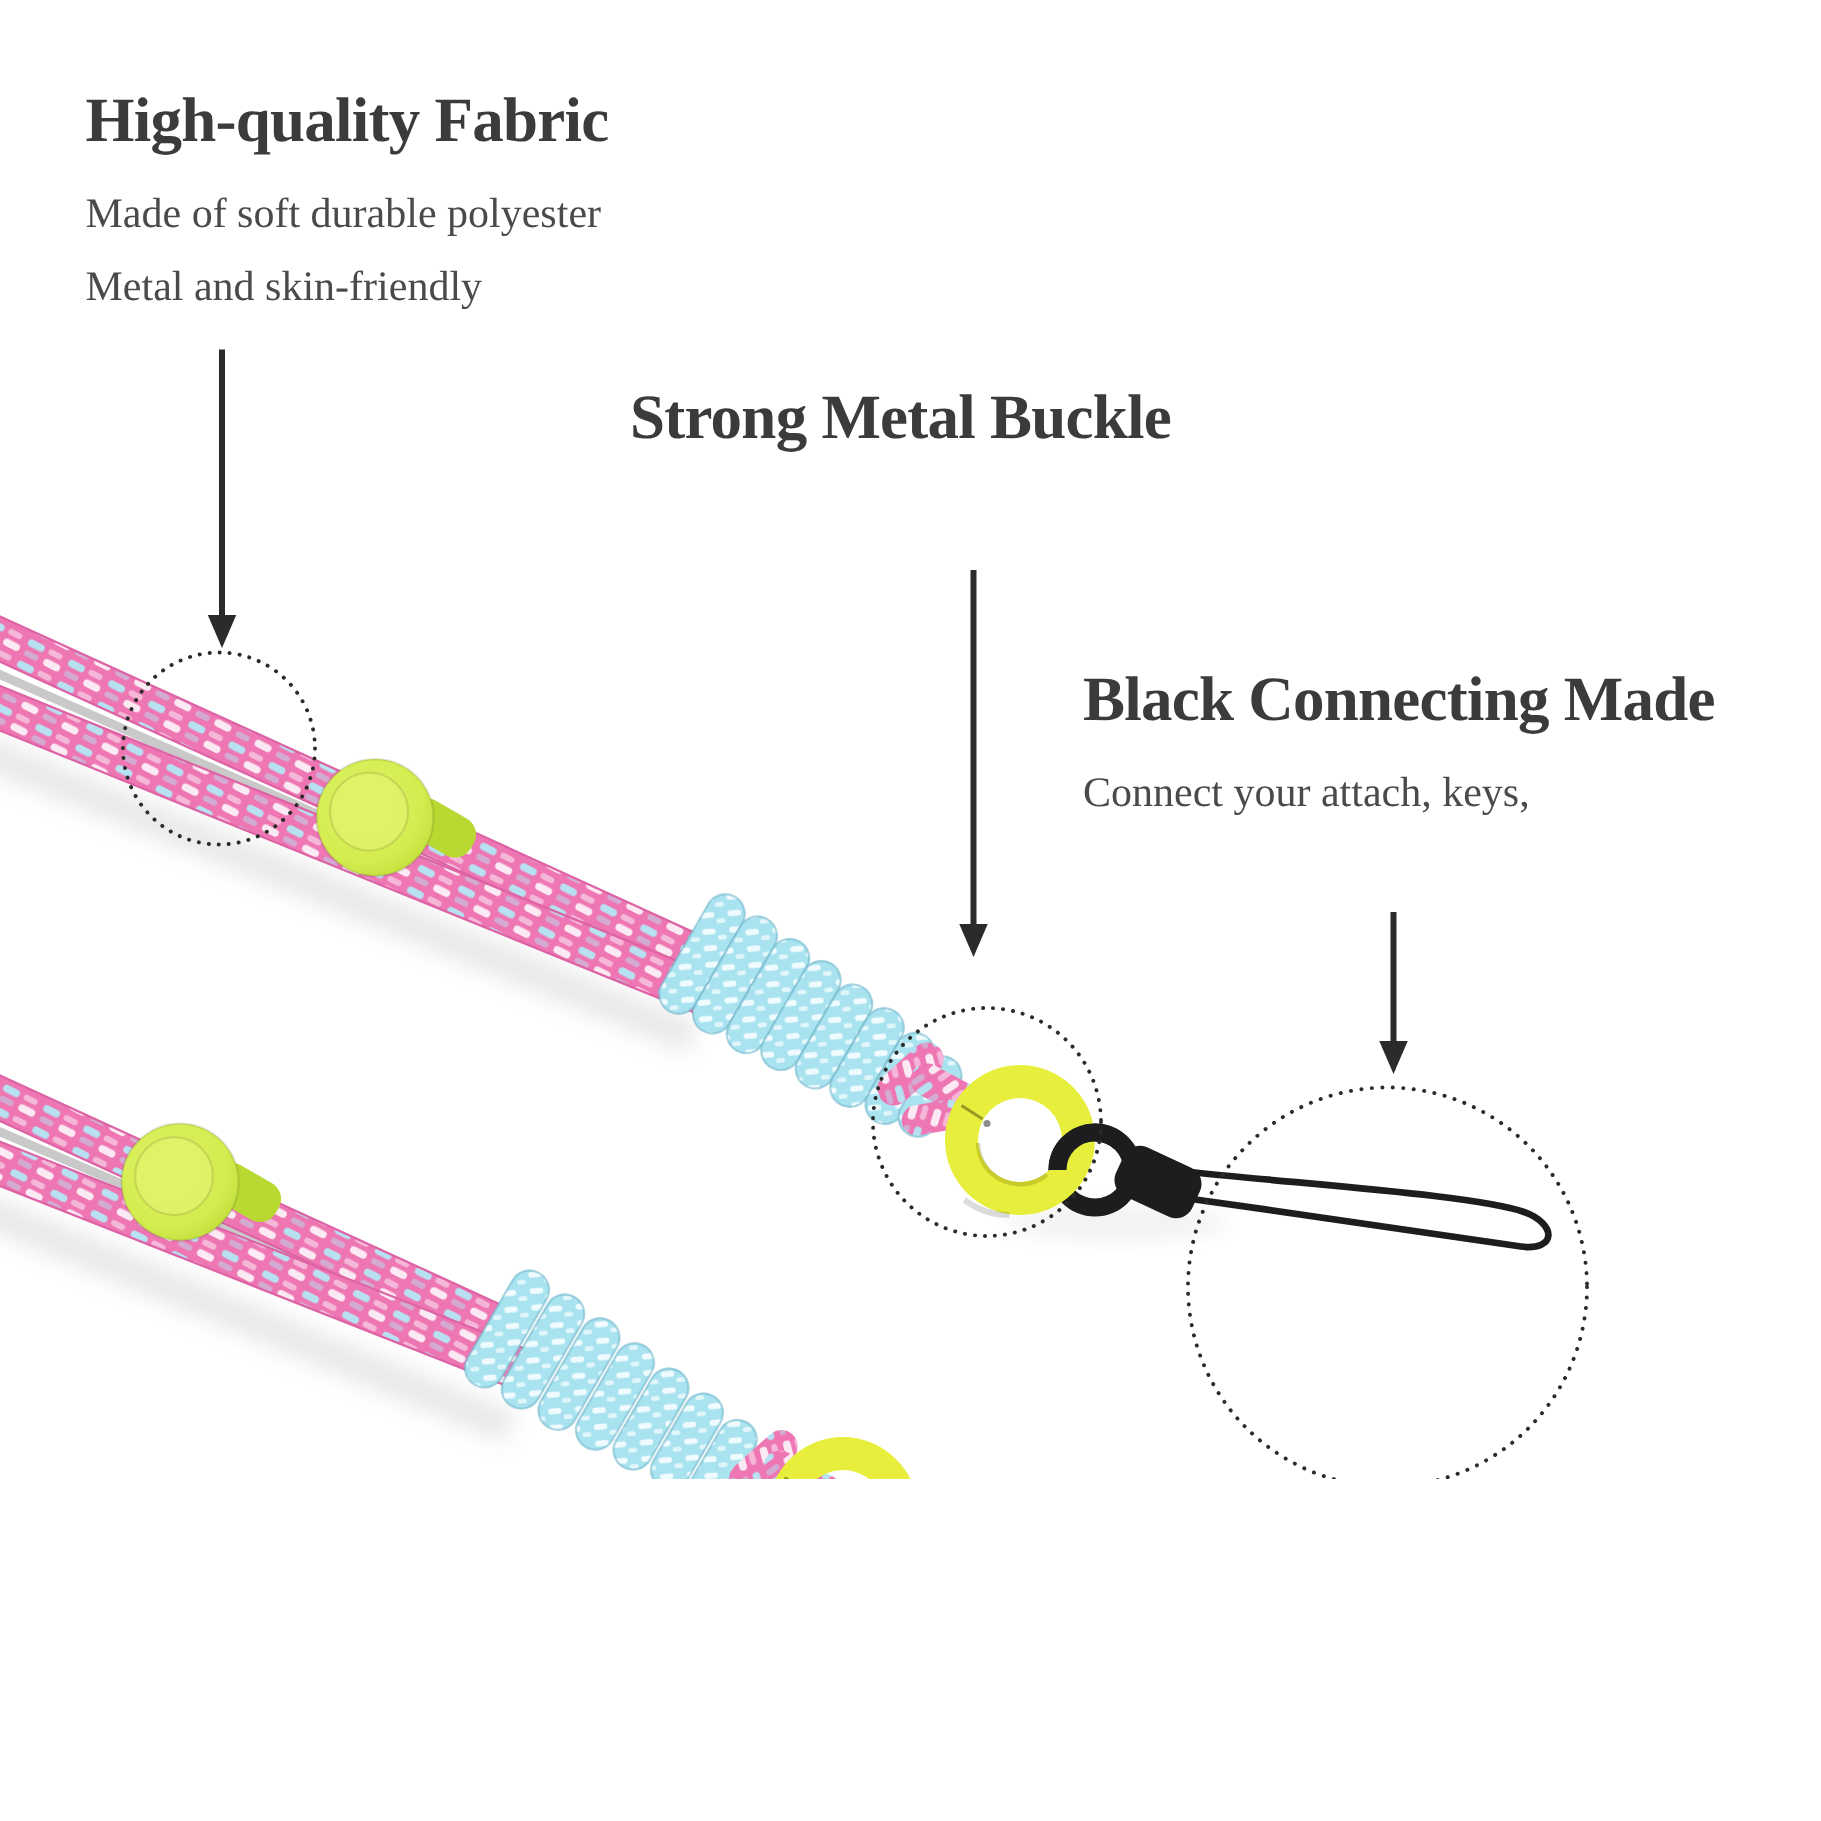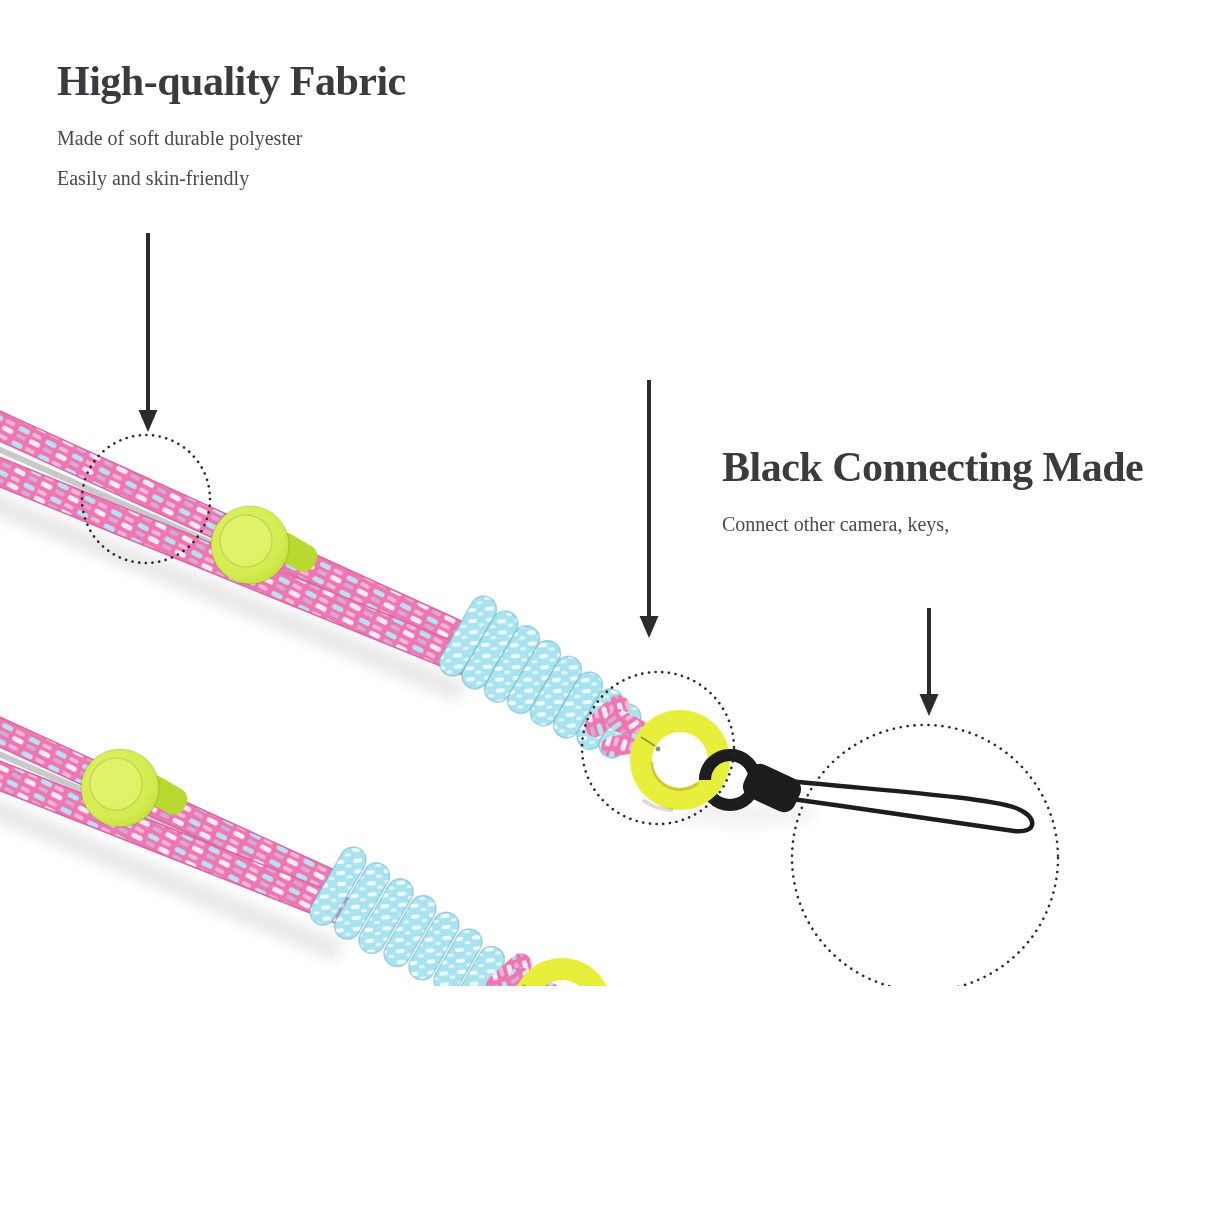--- a/index.html
+++ b/index.html
@@ -15,21 +15,21 @@
   .ann-title{
     font-size:42px;
     font-weight:700;
     letter-spacing:-0.5px;
     color:var(--heading_text,#3b3b3d);
     line-height:1.1;
     margin:0 0 24px 0;
     white-space:nowrap;
   }
   .ann-line{
-    font-size:20px;
+    font-size:28px;
     font-weight:400;
     color:var(--body_text,#4a4a4c);
     line-height:1.06;
     margin:0 0 19px 0;
     white-space:nowrap;
   }
 </style>
 </head>
 <body>
 
@@ -180,24 +180,25 @@
       <g>
         <line x1="929" y1="608" x2="929" y2="698" stroke-width="4"></line>
         <path d="M929 716 L919.5 694 L938.5 694 Z" style="fill:var(--annotation_ink,#2b2b2b)" stroke="none"></path>
       </g>
     </g>
   </svg>
 
   <div class="ann" style="left:57px;top:58px">
     <div class="ann-title">High-quality Fabric</div>
     <div class="ann-line">Made of soft durable polyester</div>
-    <div class="ann-line">Easily and skin-friendly</div>
+    <div class="ann-line">Metal and skin-friendly</div>
   </div>
 
   <div class="ann" style="left:420px;top:256px">
+    <div class="ann-title">Strong Metal Buckle</div>
   </div>
 
   <div class="ann" style="left:722px;top:444px">
     <div class="ann-title">Black Connecting Made</div>
-    <div class="ann-line">Connect other camera, keys,</div>
+    <div class="ann-line">Connect your attach, keys,</div>
   </div>
 
 </div>
 
 </body></html>

